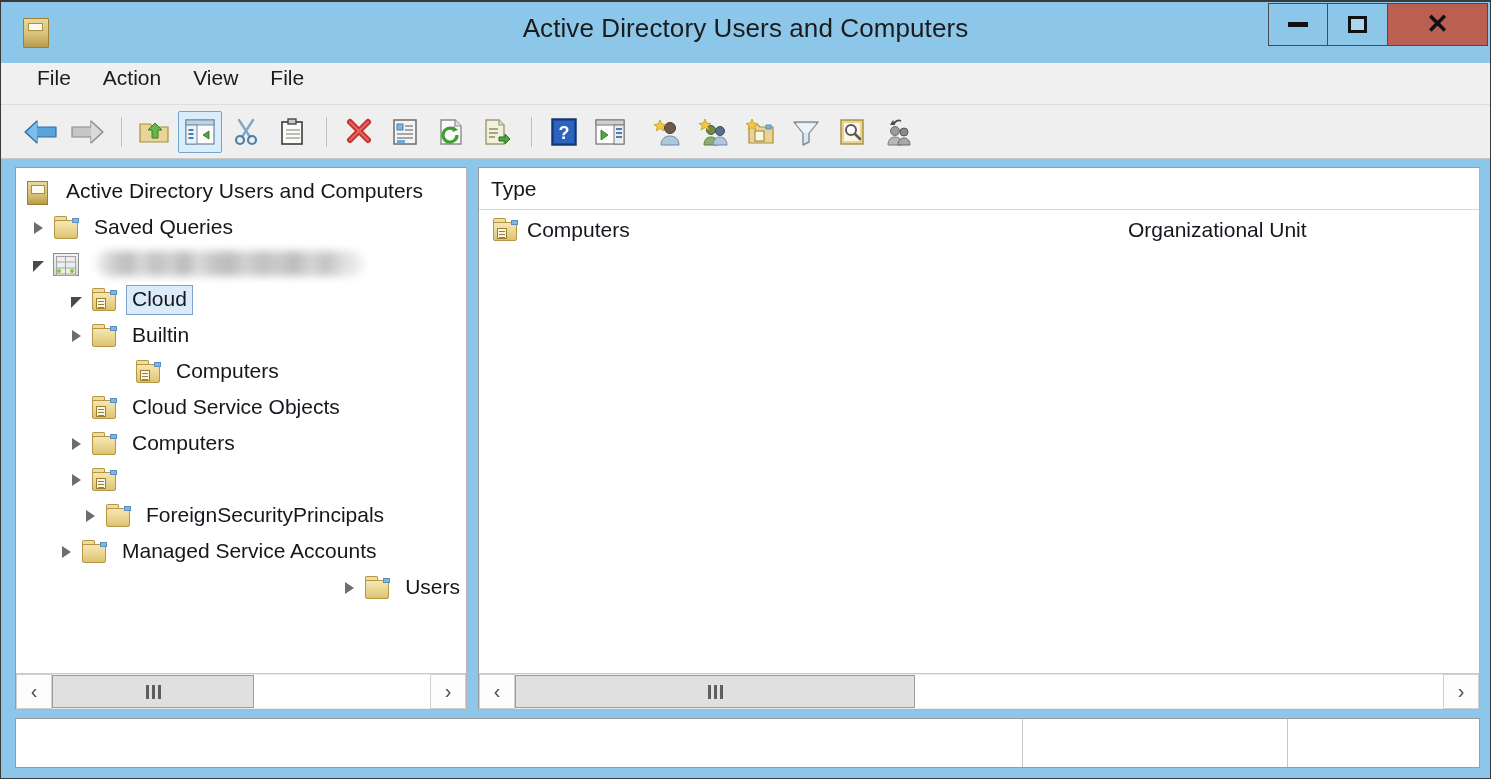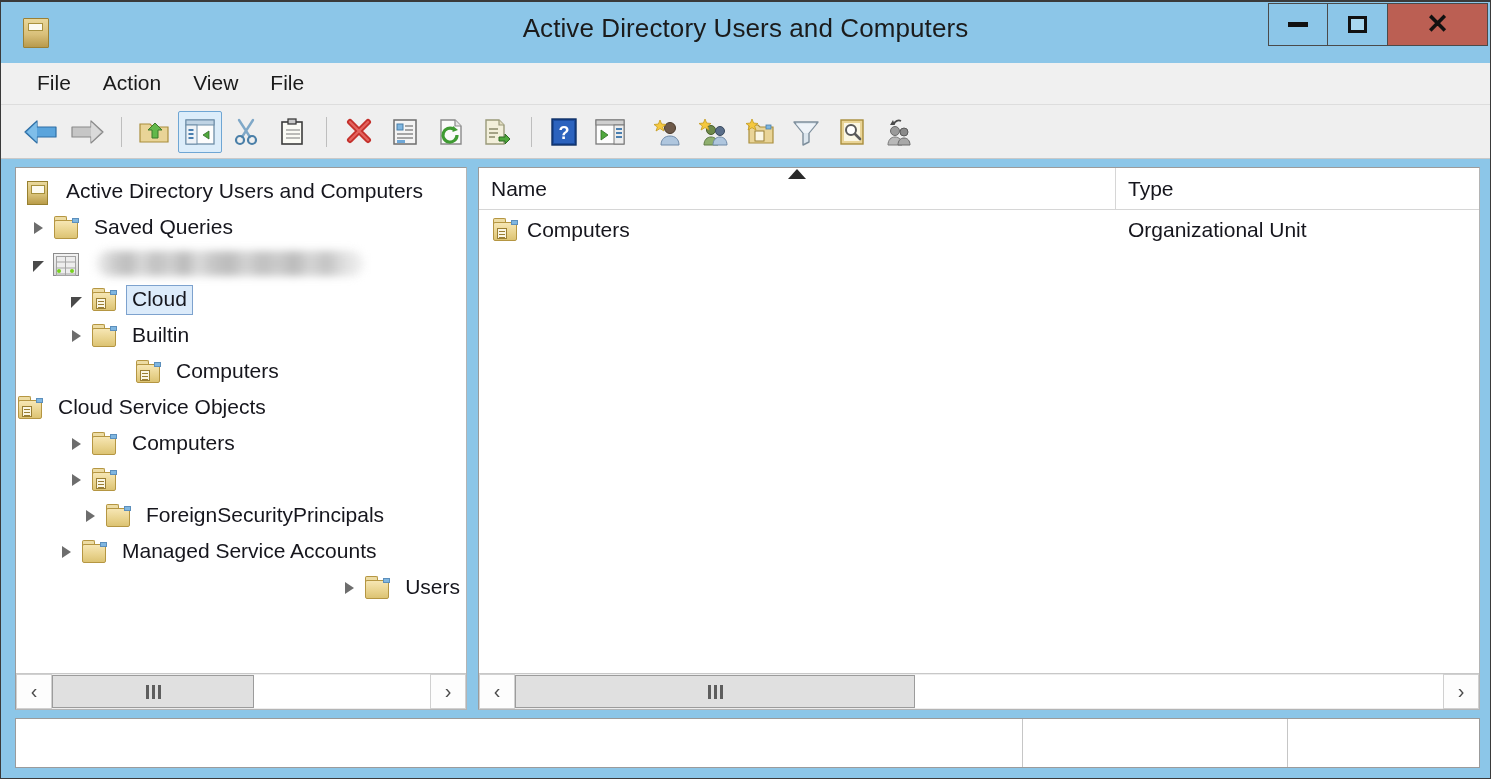--- a/index.html
+++ b/index.html
@@ -85,21 +85,20 @@
     font-size: 27px; color: #111; line-height: 1;
     font-family: "Liberation Sans", sans-serif;
     font-weight: bold;
   }
 
   
   #menubar {
     flex: 0 0 42px;
     background: #F0F0F0;
     display: flex;
-    align-items: center;
     padding-left: 20px;
     border-bottom: 1px solid #DDDDDD;
   }
   .menu-item {
     font-size: 21px;
     color: #1b1b1b;
     padding: 3px 16px 5px 16px;
     cursor: default;
   }
 
@@ -667,21 +666,21 @@
         <div class="tree-row" style="padding-left:118px;">
           <span class="ic ic-folder ic-ou">
               <span class="tab"></span>
               <span class="body"></span>
               <span class="dot"></span>
               <span class="page"></span>
             </span>
           <span class="lbl">Computers</span>
         </div>
 
-        <div class="tree-row" style="">
+        <div class="tree-row" style="padding-left:74px;">
           <span class="ic ic-folder ic-ou">
               <span class="tab"></span>
               <span class="body"></span>
               <span class="dot"></span>
               <span class="page"></span>
             </span>
           <span class="lbl">Cloud Service Objects</span>
         </div>
 
         <div class="tree-row" style="padding-left:46px;">
@@ -753,24 +752,20 @@
               <span class="grip"></span>
             </div>
         </div>
         <div class="sb-arrow">›</div>
       </div>
     </div>
 
     <div class="pane" id="list-pane">
 
       <div id="list-header">
-        <div class="col-head" id="col-name">
-          <span>Name</span>
-          <span class="sort-asc"></span>
-        </div>
         <div class="col-head" id="col-type">
           <span>Type</span>
         </div>
       </div>
 
       <div id="list-body">
         <div class="list-row">
           <div class="cell-name">
             <span class="ic ic-folder ic-ou">
                 <span class="tab"></span>

